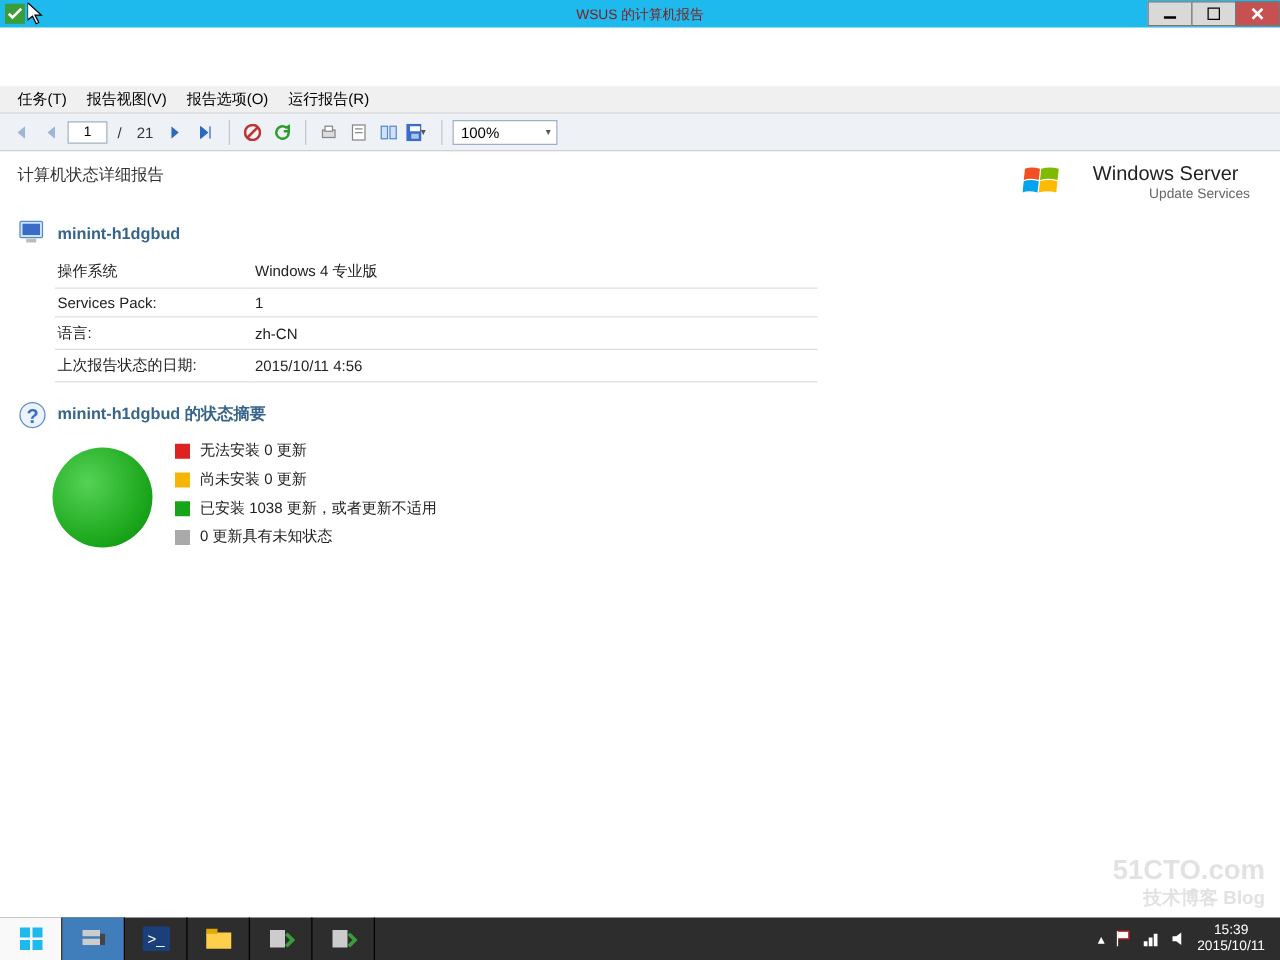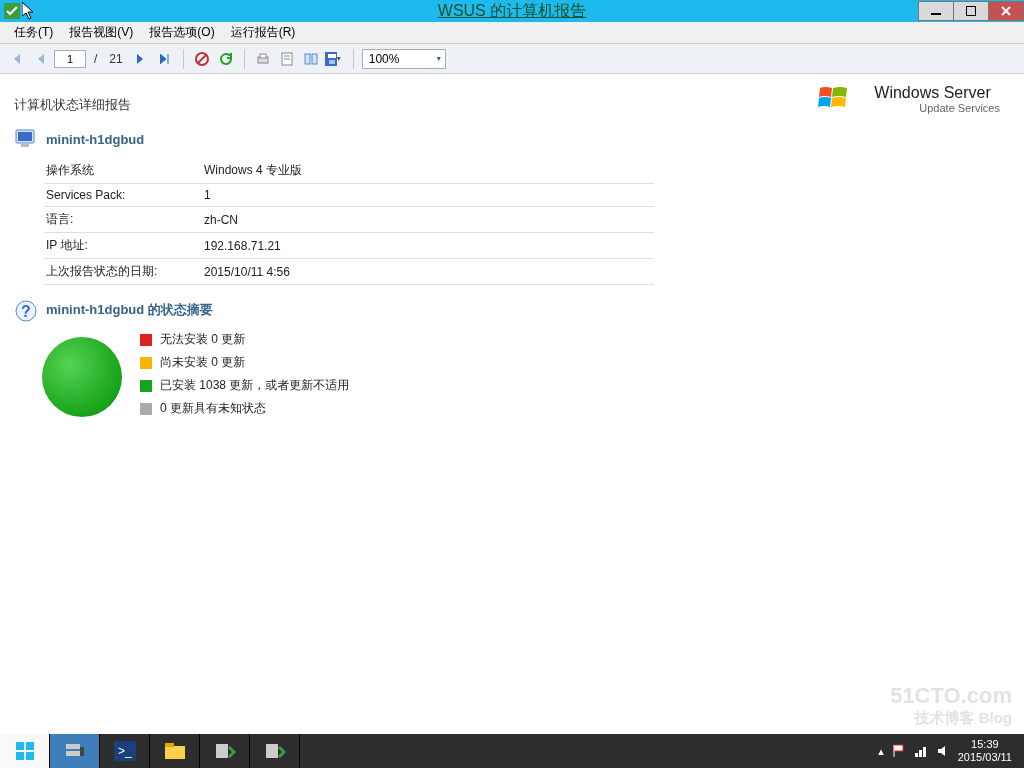--- a/index.html
+++ b/index.html
@@ -1,43 +1,43 @@
 <!DOCTYPE html>
 <html><head>
 <meta charset="utf-8">
 <style>
 * { margin: 0; padding: 0; box-sizing: border-box; font-family: "Microsoft YaHei", "Segoe UI", Tahoma, sans-serif; }
 html, body { width: 1024px; height: 768px; overflow: hidden; background: #fff; }
 
 
 .titlebar { height: 22px; background: #1fbaed; display: flex; align-items: center; position: relative; }
 .titlebar .app-icon { width: 16px; height: 16px; margin-left: 4px; background: #2a6; }
-.titlebar .title { position: absolute; left: 50%; transform: translateX(-50%); color: #14532d; font-size: 16px; text-decoration: underline; }
+.titlebar .title { position: absolute; left: 50%; transform: translateX(-50%); color: #7f1d1d; font-size: 11px; }
 .titlebar .win-controls { margin-left: auto; display: flex; }
 .titlebar .win-btn { width: 36px; height: 20px; display: flex; align-items: center; justify-content: center; font-size: 11px; border: 1px solid #777; background: #d9d9d9; margin-left: -1px; }
 .titlebar .win-btn.close { background: #c75050; color: #fff; }
 .cursor-arrow { position: absolute; left: 22px; top: 2px; pointer-events: none; }
 
 
-.menubar { height: 22px; background: #f0f0f0; border-bottom: 1px solid #d0d0d0; display: flex; align-items: center; font-size: 12px; color: #000; padding-left: 6px; }
+.menubar { height: 22px; background: #f0f0f0; border-bottom: 1px solid #d0d0d0; display: flex; align-items: center; font-size: 12px; color: #000; padding-left: 6px; margin-top: 47px; }
 .menubar .mitem { padding: 0 8px; cursor: default; }
 
 
 .toolbar { height: 30px; background: #eef2f6; border-bottom: 1px solid #d0d0d0; display: flex; align-items: center; font-size: 12px; padding-left: 6px; gap: 4px; }
 .toolbar .tb-btn { width: 20px; height: 20px; display: flex; align-items: center; justify-content: center; color: #2a6abf; }
 .toolbar .tb-input { width: 32px; height: 18px; border: 1px solid #a0b0c0; text-align: center; font-size: 11px; }
 .toolbar .tb-sep { width: 1px; height: 20px; background: #c0c8d0; margin: 0 4px; }
 .toolbar .tb-text { color: #333; padding: 0 4px; }
 .toolbar .tb-zoom { width: 84px; height: 20px; border: 1px solid #a0b0c0; background: #fff; padding-left: 6px; display: flex; align-items: center; justify-content: space-between; }
 .toolbar .tb-caret { font-size: 8px; color: #555; padding-right: 4px; }
 .tbi-refresh { color: #2a9d2a; }
 
 
 .report { padding: 10px 14px 10px 14px; height: 660px; overflow: hidden; font-size: 12px; color: #222; }
-.report-header { display: flex; align-items: flex-end; }
+.report-header { display: flex; align-items: flex-start; }
 .report-header h2 { font-size: 13px; font-weight: 400; color: #333; flex: 1; }
 .ws-brand { display: flex; align-items: center; gap: 26px; margin-right: 10px; }
 .ws-flag { width: 30px; height: 30px; }
 .ws-text .line1 { font-size: 16px; color: #222; }
 .ws-text .line2 { font-size: 11px; color: #666; padding-left: 45px; }
 
 .section { margin-top: 14px; }
 .sec-title { display: flex; align-items: center; gap: 8px; color: #36648b; font-weight: 700; font-size: 13px; }
 .sec-title .comp-icon, .sec-title .q-icon { width: 24px; height: 22px; }
 
@@ -221,24 +221,20 @@
             <td>操作系统</td>
             <td>Windows 4 专业版</td>
           </tr>
       <tr>
             <td>Services Pack:</td>
             <td>1</td>
           </tr>
       <tr>
             <td>语言:</td>
             <td>zh-CN</td>
-          </tr>
-      <tr>
-            <td>IP 地址:</td>
-            <td>192.168.71.21</td>
           </tr>
       <tr>
             <td>上次报告状态的日期:</td>
             <td>2015/10/11 4:56</td>
           </tr>
     </tbody>
       </table>
   </div>
 
   <div class="section">
@@ -336,16 +332,16 @@
           <rect x="9" y="3" width="3" height="10" fill="#fff"></rect>
         </svg>
       </span>
     <span>
         <svg width="14" height="14">
           <path d="M2 5h3l4-3v10l-4-3H2z" fill="#fff"></path>
         </svg>
       </span>
     <div class="clock">
       <div>15:39</div>
-      <div>2015/03/11</div>
+      <div>2015/10/11</div>
     </div>
   </div>
 </div>
 
 </body></html>

